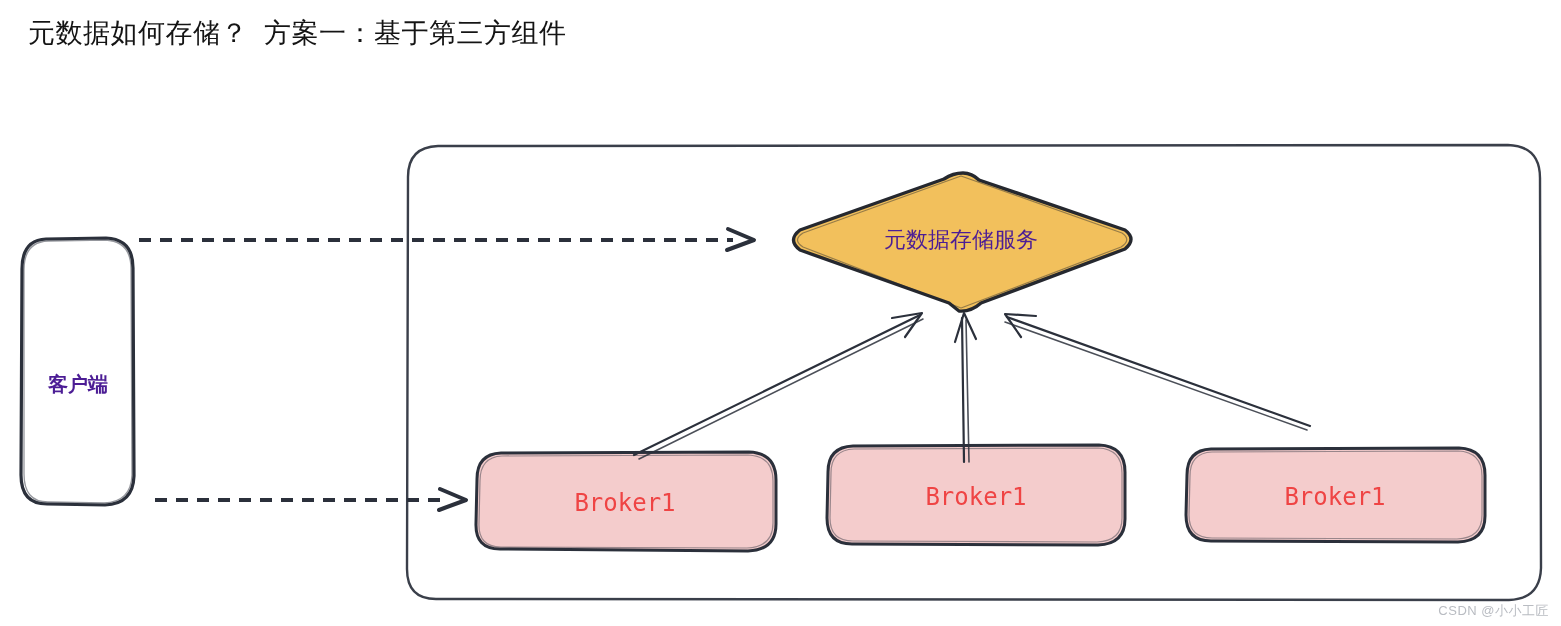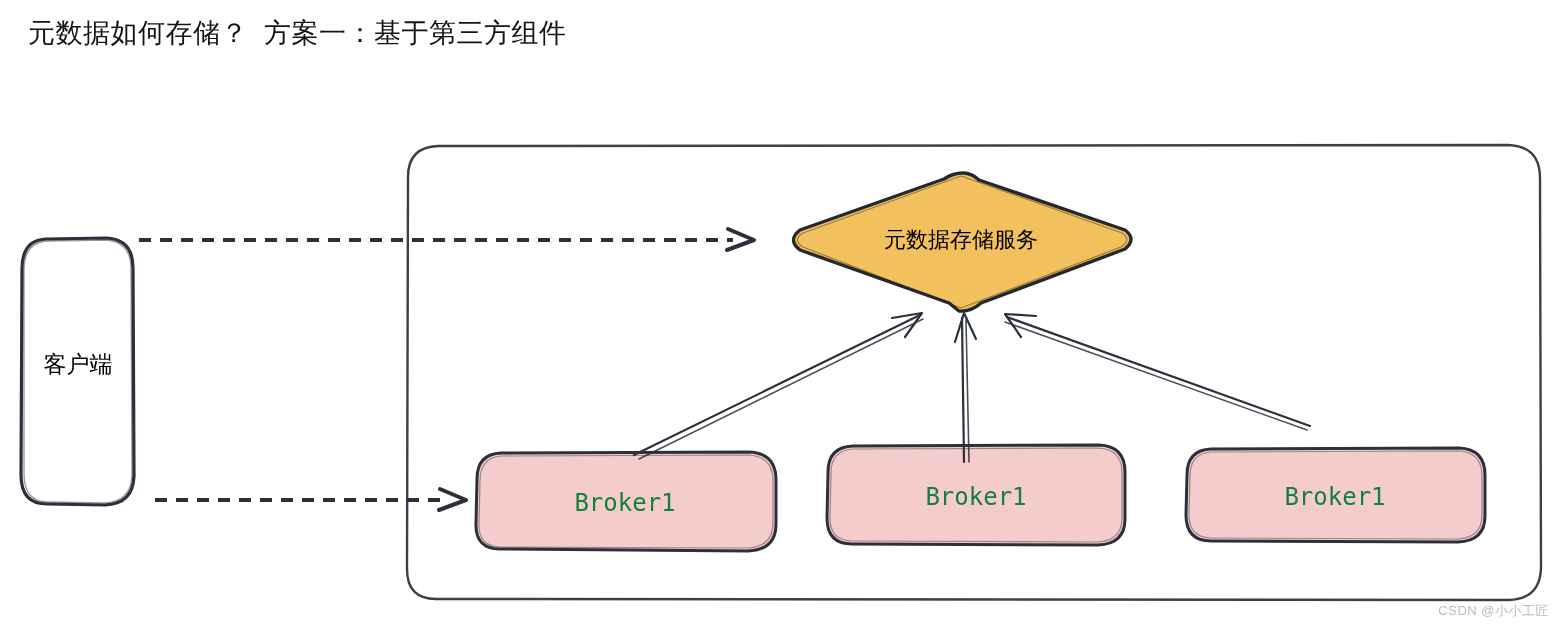--- a/index.html
+++ b/index.html
@@ -40,32 +40,33 @@
   .node-label {
     position: absolute;
     display: flex;
     align-items: center;
     justify-content: center;
     pointer-events: none;
     white-space: nowrap;
   }
   .label-cn {
     font-family: "Liberation Sans", "DejaVu Sans", sans-serif;
-    color: #000000;
+    color: #4c1d95;
   }
   .label-mono {
     font-family: "DejaVu Sans Mono", "Liberation Mono", monospace;
-    color: #15803d;
+    color: #ef4444;
   }
   #client-label {
     left: 22px;
-    top: 336px;
+    top: 356px;
     width: 112px;
     height: 56px;
-    font-size: 23px;
+    font-size: 20px;
+    font-weight: bold;
   }
   #store-label {
     left: 811px;
     top: 212px;
     width: 300px;
     height: 56px;
     font-size: 22px;
   }
   #broker-label-0 {
     left: 475px;

